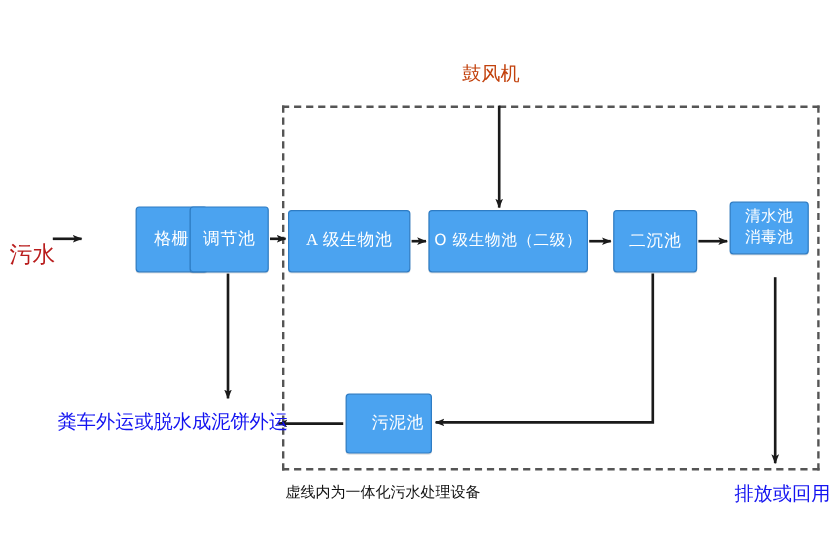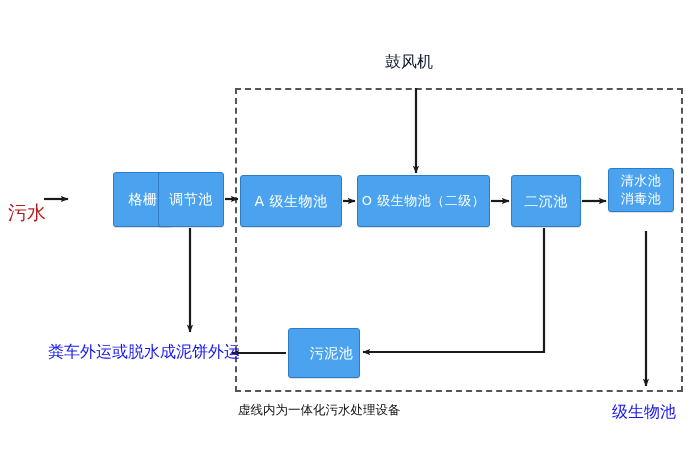--- a/index.html
+++ b/index.html
@@ -98,29 +98,29 @@
 
       <path d="M286,353 L232,353"></path>
 
       <path d="M646,231 L646,386"></path>
     </g>
   </svg>
 
   <div id="nodes">
       <div class="node" style="left: 70px; top: 172px; width: 60px; height: 55px; margin-left: 43px;">格栅</div>
       <div class="node" style="left: 158px; top: 172px; width: 66px; height: 55px;">调节池</div>
-      <div class="node" style="left: 240px; top: 175px; width: 102px; height: 52px;">A 级生物池</div>
+      <div class="node" style="left: 240px; top: 175px; width: 102px; height: 52px; font-family: Liberation Serif, serif;">A 级生物池</div>
       <div class="node small" style="left: 357px; top: 175px; width: 133px; height: 52px;">O 级生物池（二级）</div>
       <div class="node" style="left: 511px; top: 175px; width: 70px; height: 52px;">二沉池</div>
       <div class="node two-line" style="left: 608px; top: 168px; width: 66px; height: 44px;">清水池
 消毒池</div>
       <div class="node" style="left: 288px; top: 328px; width: 72px; height: 50px; padding-left: 15px;">污泥池</div>
     </div>
 
   <div id="labels">
       <div class="label black" style="left: 8px; top: 182px; color: #b91c1c; margin-top: 21px;">污水</div>
-      <div class="label blue" style="left: 385px; top: 54px; color: #0f172a;">鼓风机</div>
+      <div class="label blue" style="left: 385px; top: 54px; color: #c2410c;">鼓风机</div>
       <div class="label blue" style="left: 48px; top: 344px; color: rgb(19, 19, 240);">粪车外运或脱水成泥饼外运</div>
-      <div class="label blue" style="left: 612px; top: 404px; color: rgb(19, 19, 240);">级生物池</div>
+      <div class="label blue" style="left: 612px; top: 404px; color: rgb(19, 19, 240);">排放或回用</div>
       <div class="label caption" style="left: 238px; top: 404px; color: rgb(17, 17, 17);">虚线内为一体化污水处理设备</div>
     </div>
 
 </div>
 
 </body></html>

